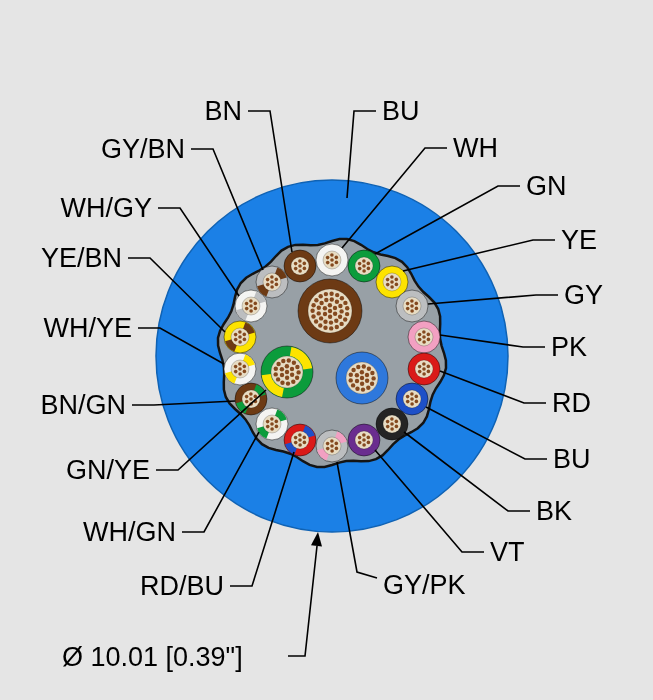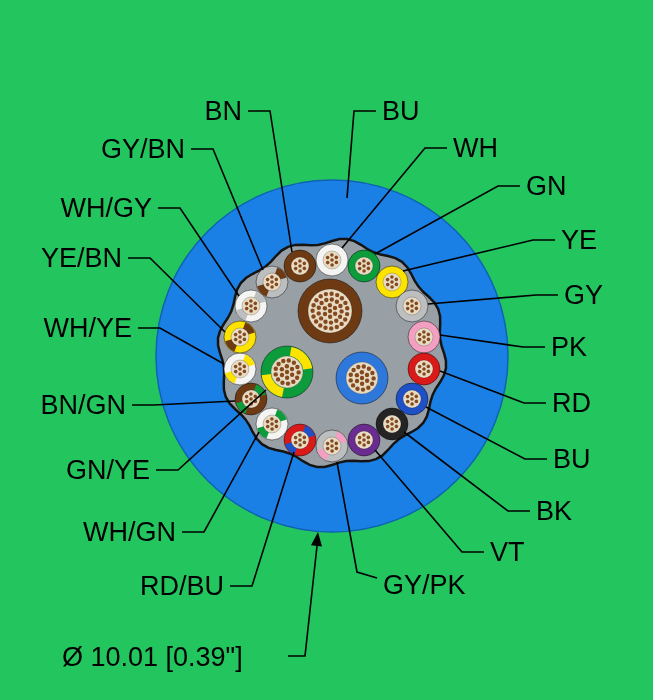--- a/index.html
+++ b/index.html
@@ -1,19 +1,19 @@
 <!DOCTYPE html>
 <html><head>
 <meta charset="utf-8">
 <style>
   html,body { margin:0; padding:0; background:#ffffff; }
   .stage {
     position:relative;
     width:653px; height:700px;
-    background:#22c55e;
+    background:#e5e5e5;
     font-family:"Liberation Sans", sans-serif;
   }
   svg text {
     font-family:"Liberation Sans", sans-serif;
     font-size:27px;
     fill:#000000;
   }
 </style>
 </head>
 <body>

